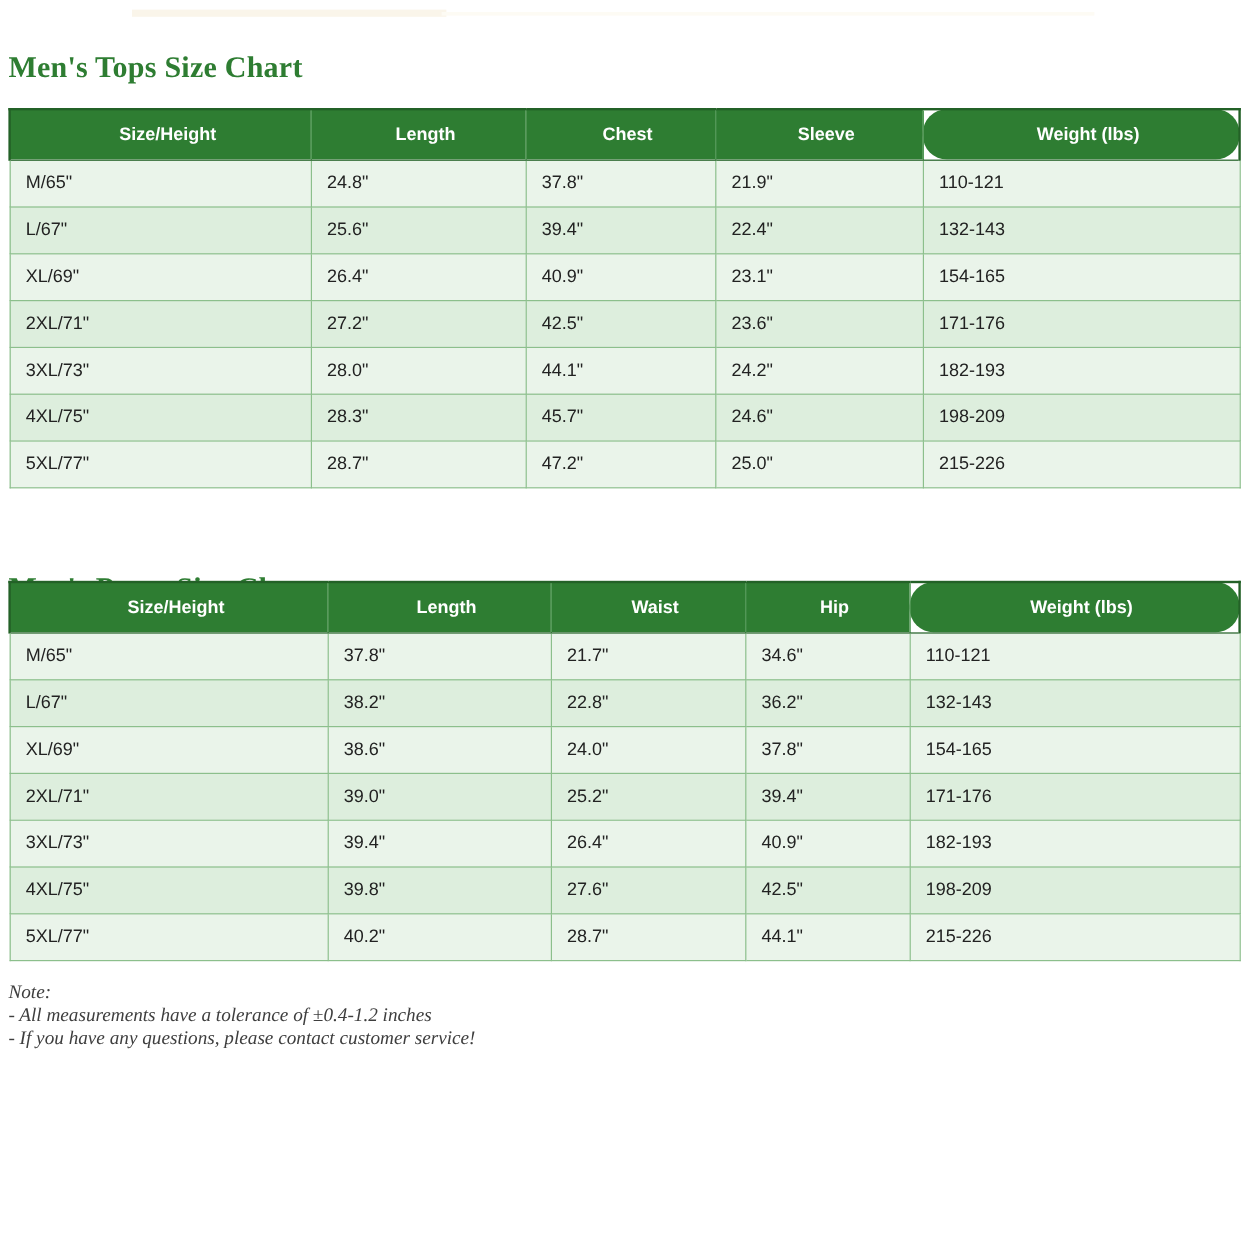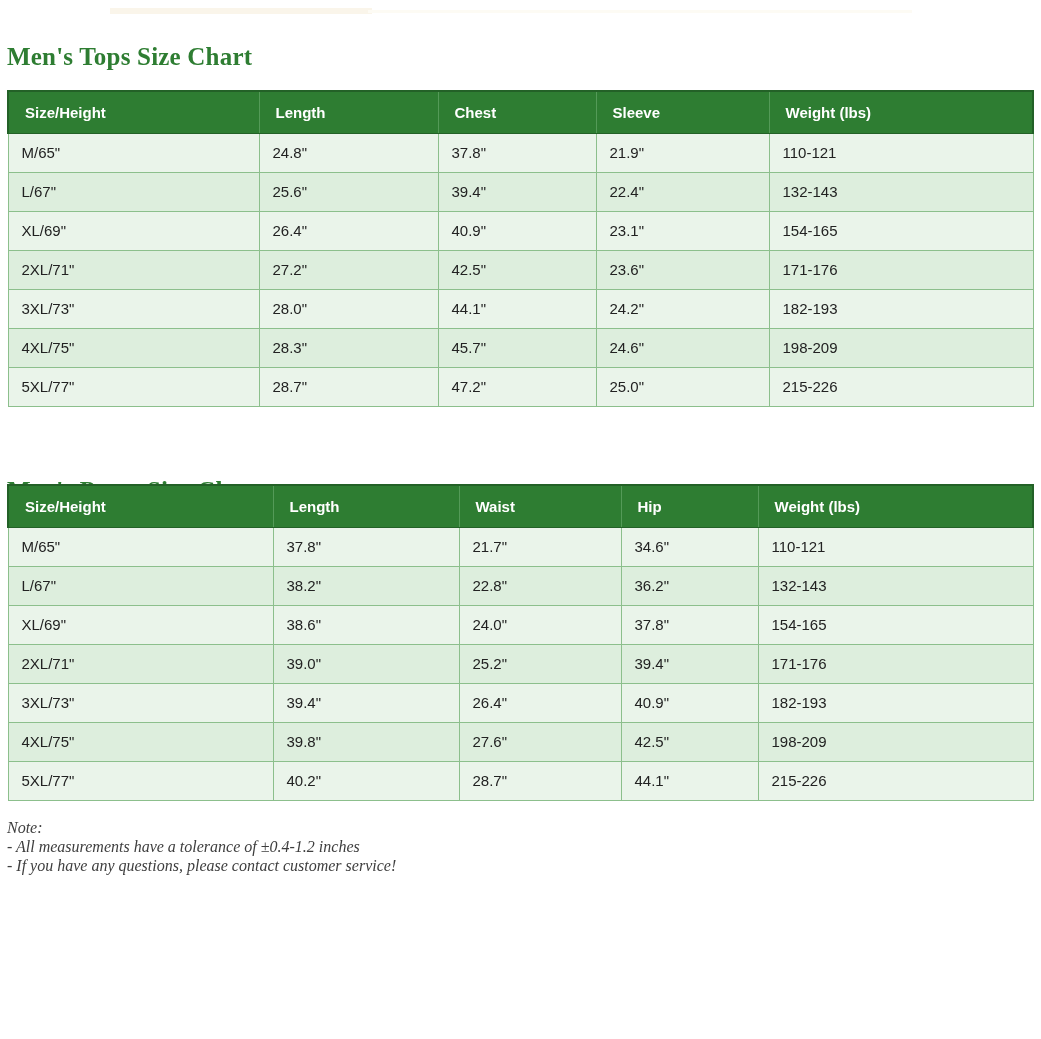--- a/index.html
+++ b/index.html
@@ -40,30 +40,30 @@
     border: 1px solid #7db57d;
   }
   #tops-table  { top: 90px; }
   #pants-table { top: 484px; }
 
   .size-table th {
     background: #2e7d32;
     color: #ffffff;
     font-size: 15px;
     font-weight: bold;
-    text-align: left;
+    text-align: center;
     height: 42px;
     padding: 0 4px 0 16px;
     border-top: 2px solid #236127;
     border-bottom: 1px solid #236127;
     border-left: 1px solid #549a58;
     border-right: 1px solid #549a58;
   }
   .size-table th:first-child { border-left: 2px solid #236127; }
-  .size-table th:last-child  { border-right: 2px solid #236127; }
+  .size-table th:last-child  { border-right: 2px solid #236127; border-radius: 20px; }
 
   .size-table td {
     font-size: 15px;
     color: #222222;
     height: 39px;
     padding: 0 4px 0 13px;
     border: 1px solid #8cbf8c;
     background: #eaf4ea;
     vertical-align: middle;
   }

